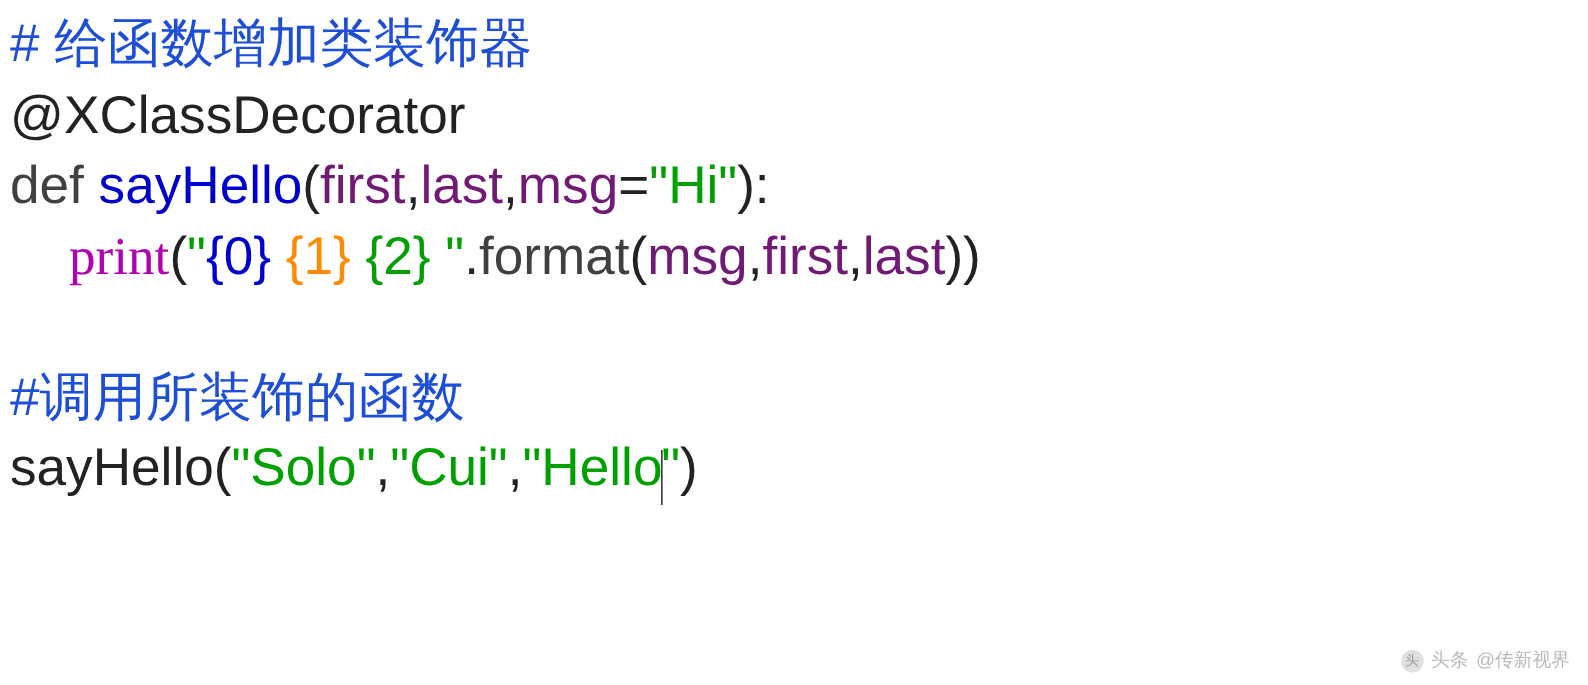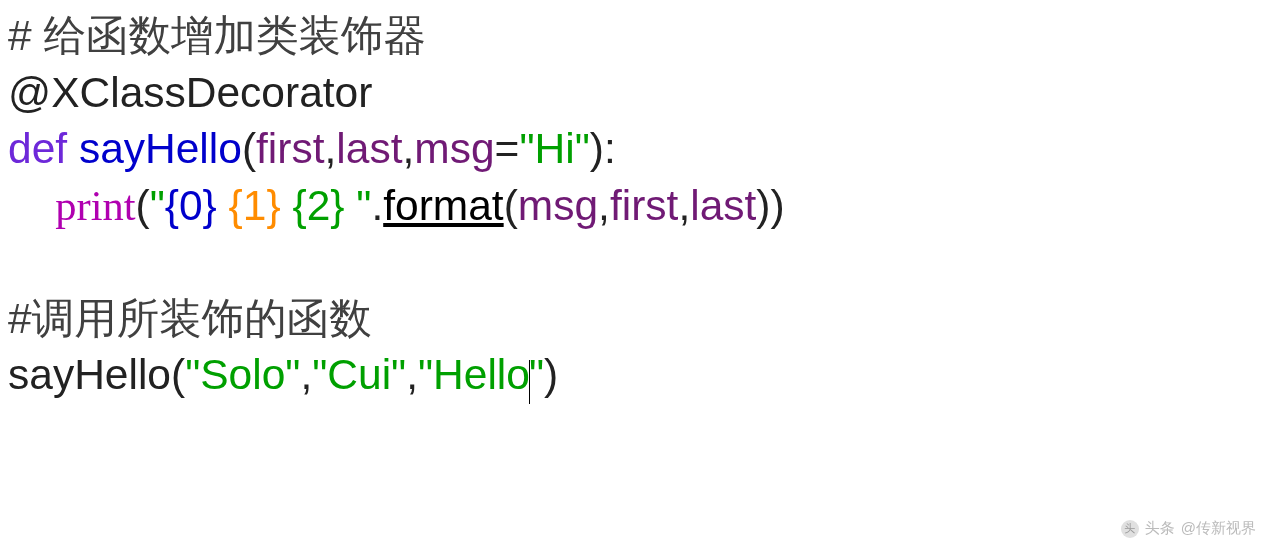--- a/index.html
+++ b/index.html
@@ -11,33 +11,33 @@
     font-family: "Segoe UI", "Microsoft YaHei", Arial, sans-serif;
     overflow: hidden;
     position: relative;
   }
   .code-area {
     padding: 8px;
     font-size: 42.5px;
     line-height: 1.33;
     white-space: pre;
   }
-  .comment { color: #404040; margin-top: 13px; }
+  .comment { color: #1d4ed8; margin-top: 13px; }
   .decor   { color: #222222; }
-  .kw      { color: #6d28d9; } 
+  .kw      { color: #404040; } 
   .funcdef { color: #0000cc; } 
   .name    { color: #701a75; }
   .paren   { color: #222222; }
   .op      { color: #222222; }
   .str     { color: #00a000; }
   .builtin { color: #b000b0; font-family: Liberation Serif, serif; } 
   .fmt0    { color: #0000cc; } 
   .fmt1    { color: #ff8c00; } 
   .fmt2    { color: #00a000; }
-  .method  { color: #000000; text-decoration: underline; }
+  .method  { color: #404040; }
   .callname{ color: #222222; }
   .cursor {
     display: inline-block;
     width: 1px;
     height: 1.05em;
     background: #000;
     vertical-align: text-bottom;
     margin-left: -1px;
     margin-right: -1px;
     position: relative;

